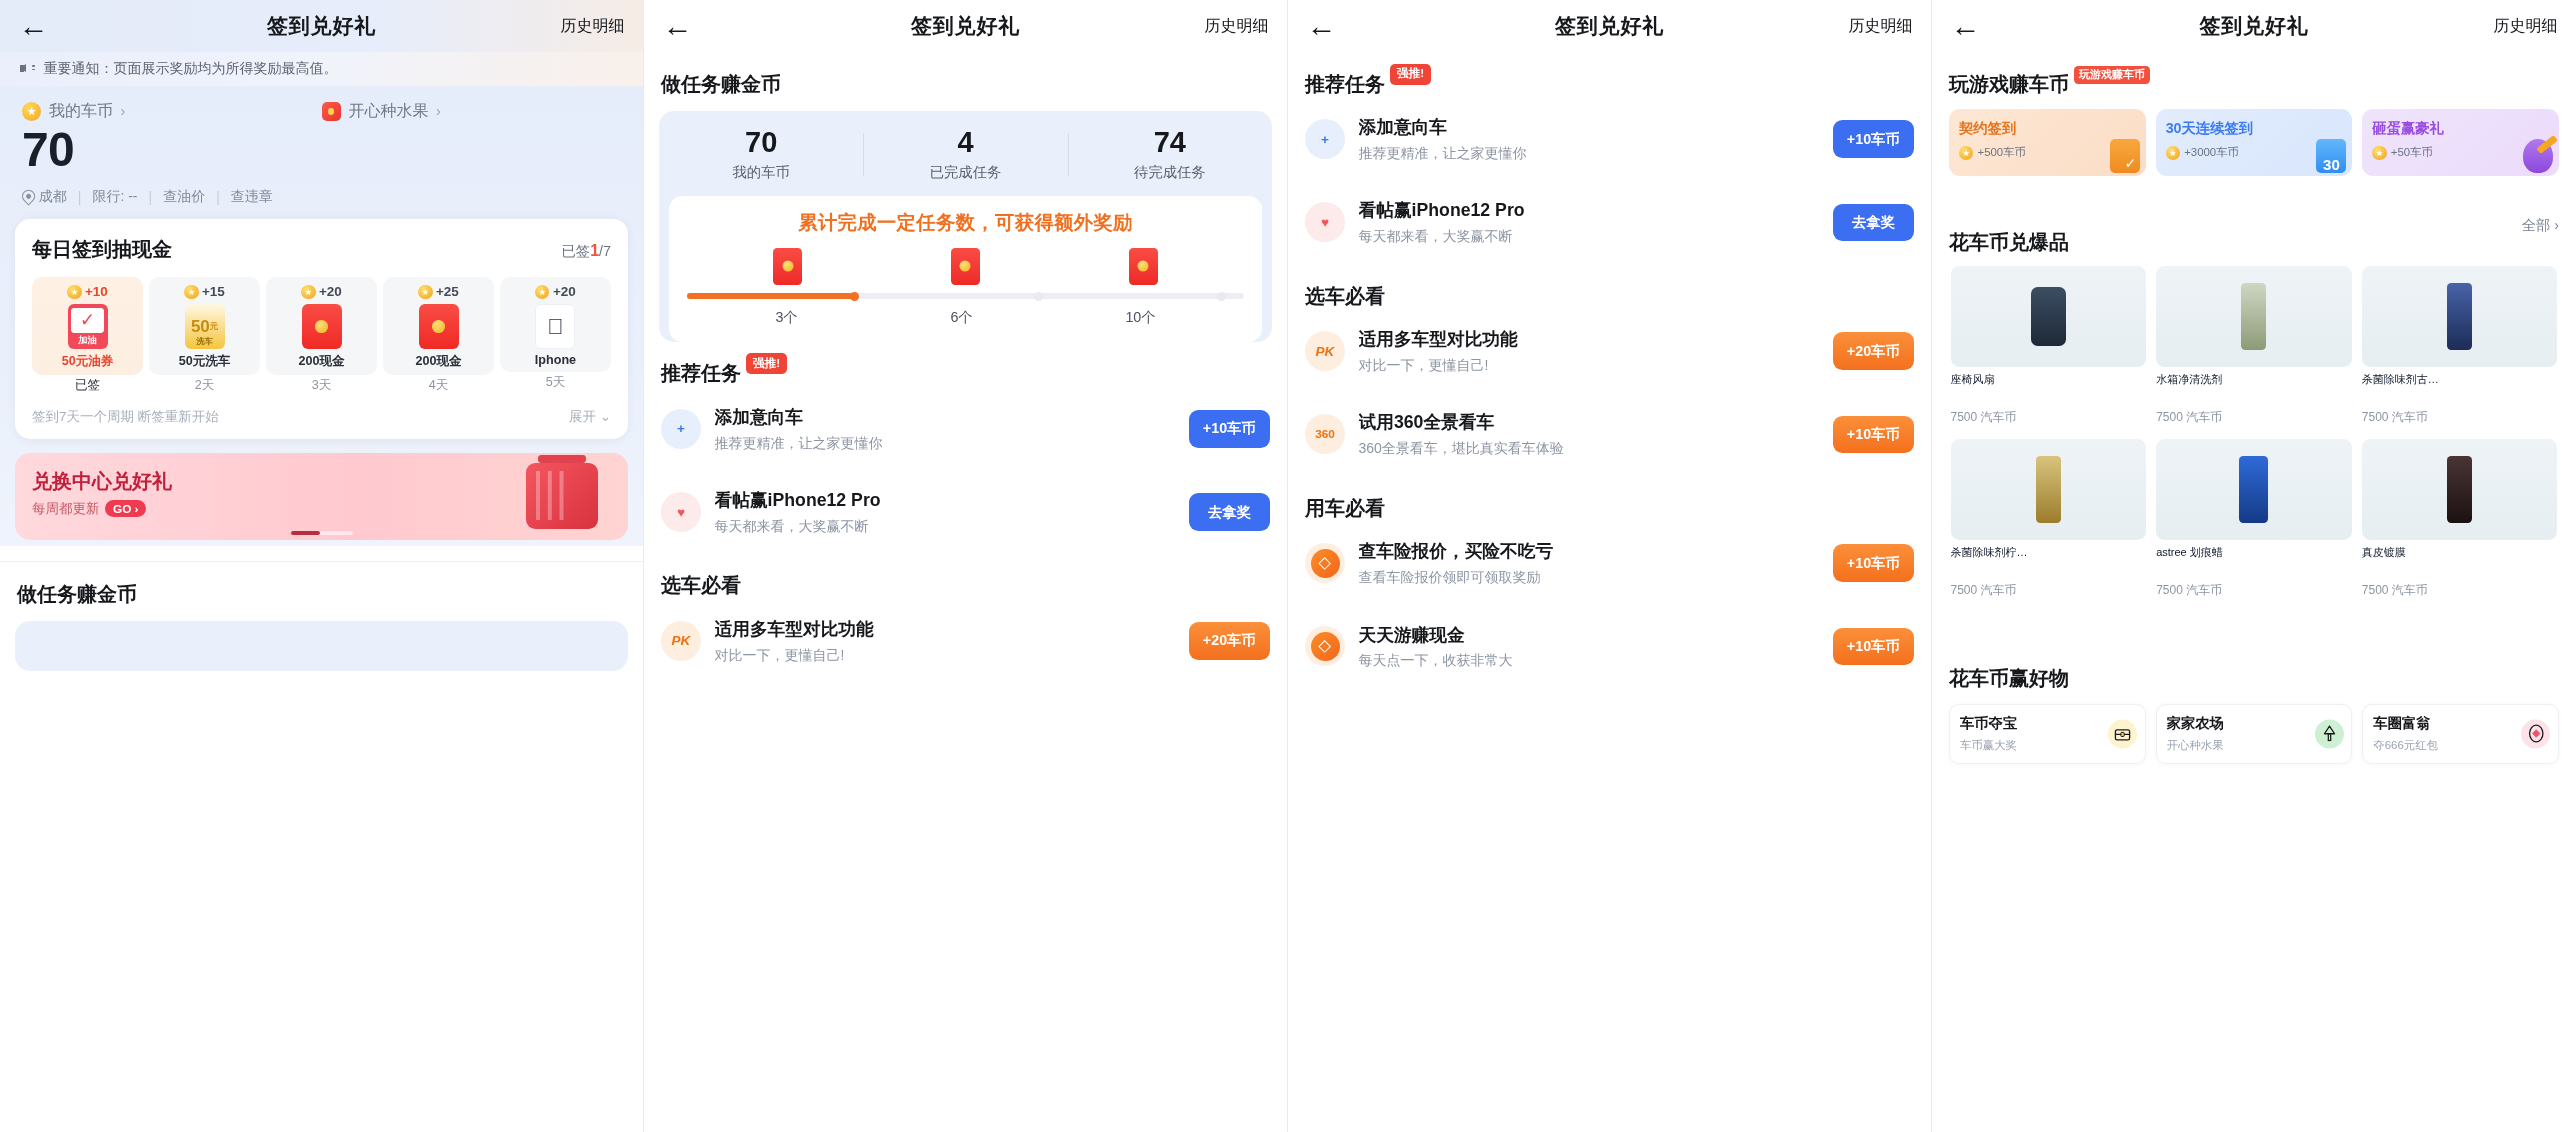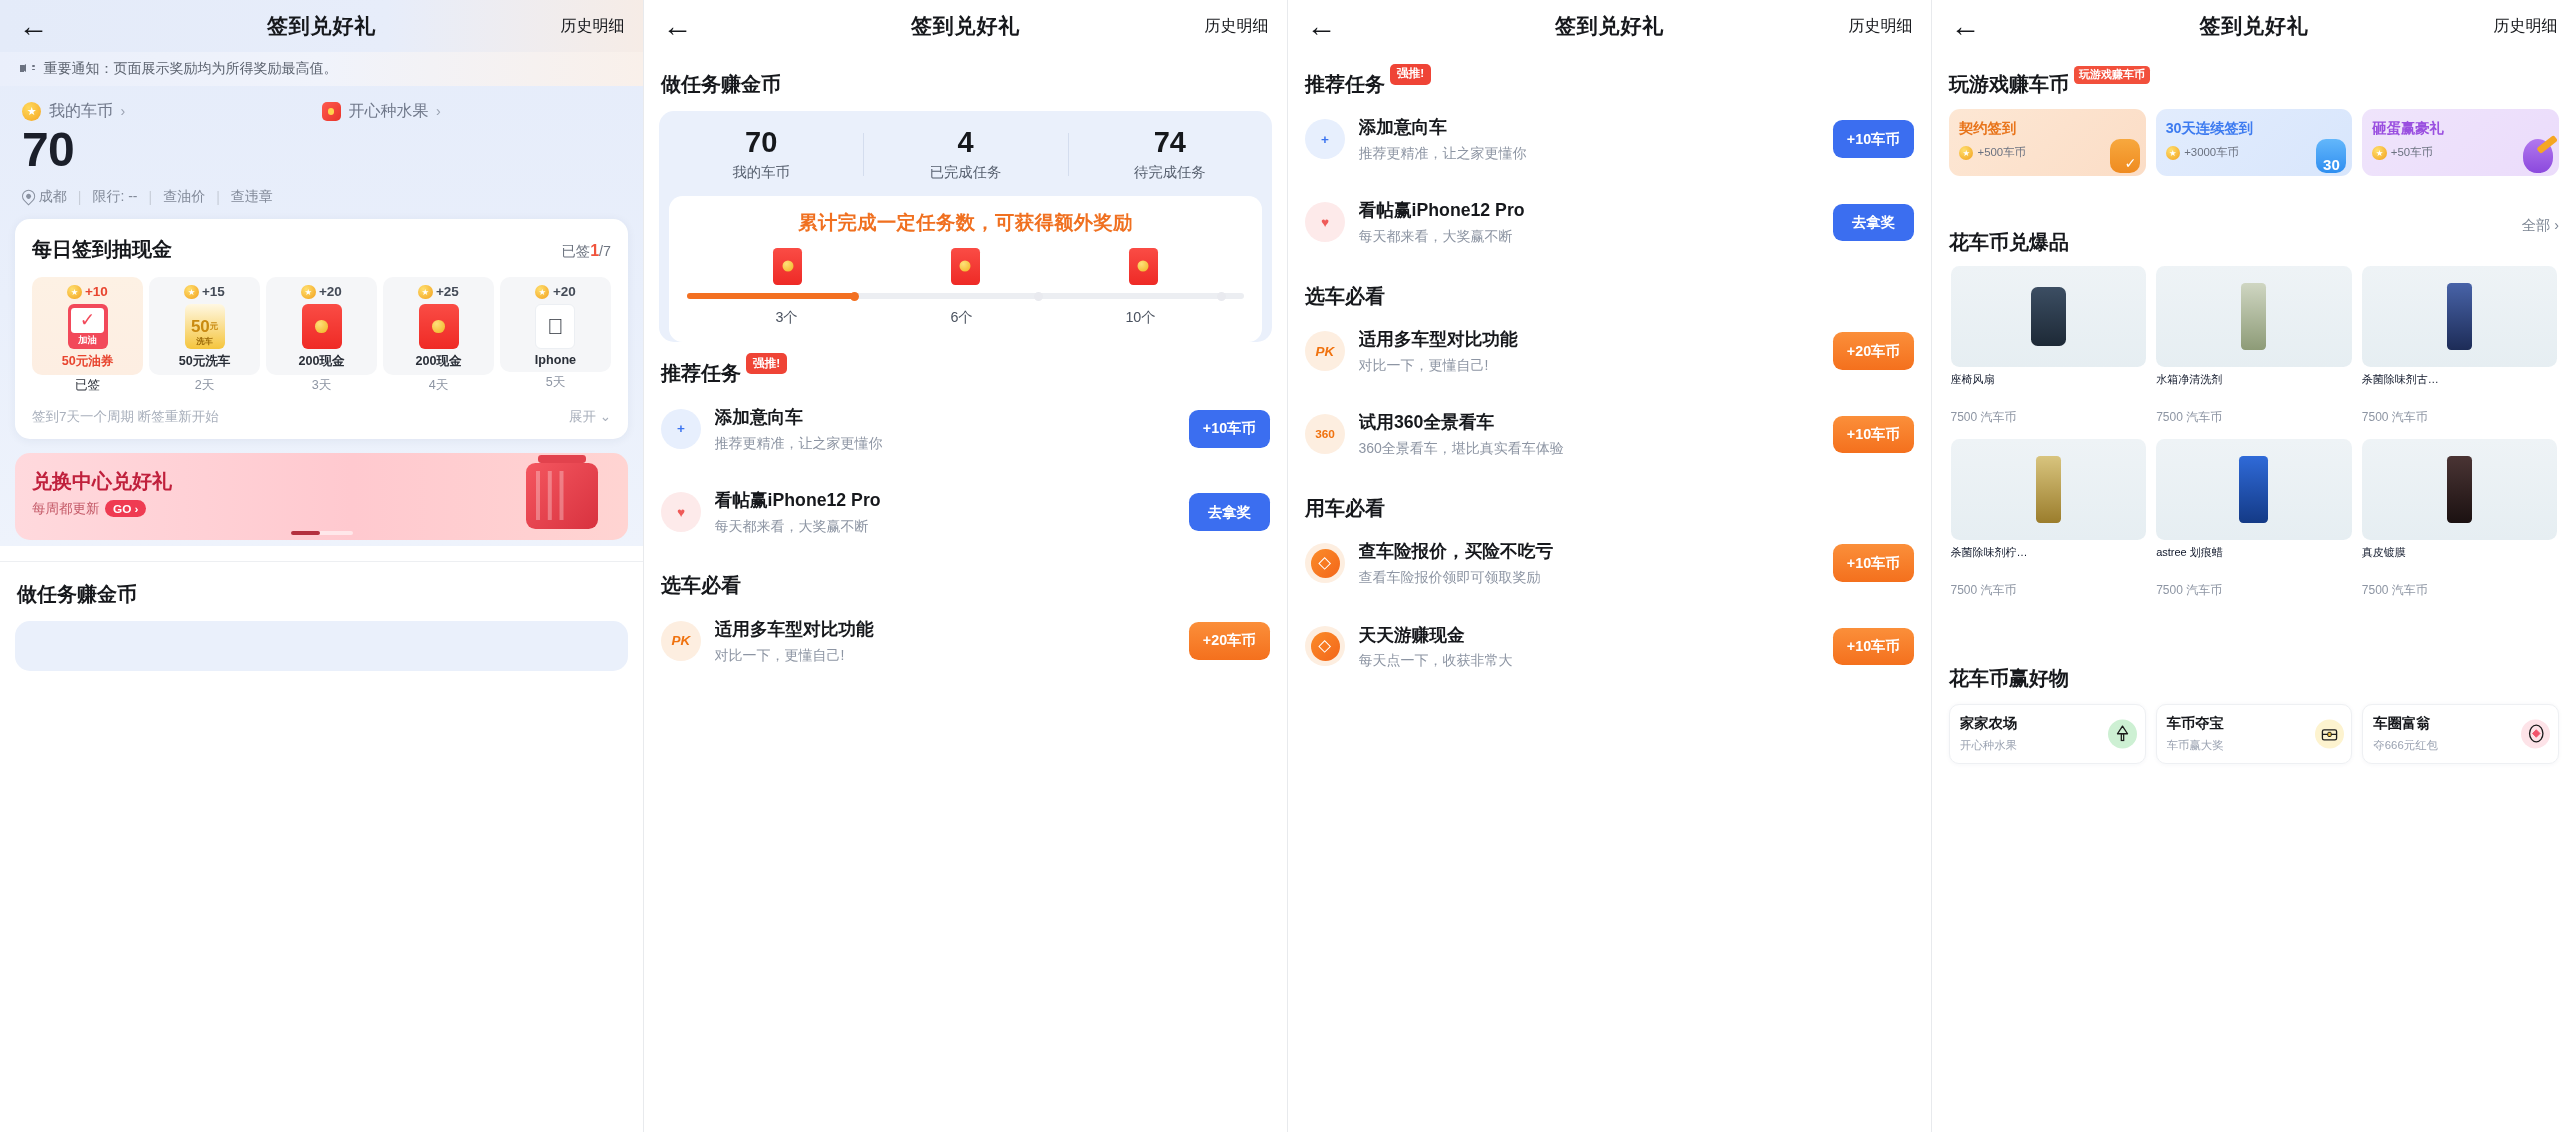--- a/index.html
+++ b/index.html
@@ -137,21 +137,21 @@
 
   
   .gcards { display:flex; gap:10px; padding:11.8px 17px 0; }
   .gc { flex:1; border-radius:11px; height:67px; padding:9.3px 10px; position:relative; overflow:hidden; }
   .gc1 { background:linear-gradient(135deg,#fde7d4,#fbddc6); }
   .gc2 { background:linear-gradient(135deg,#e2ecfd,#d8e6fc); }
   .gc3 { background:linear-gradient(135deg,#efe4fb,#ebdcfb); }
   .gct { font-size:14.3px; font-weight:800; }
   .gc1 .gct { color:#e8741b; } .gc2 .gct { color:#3d7bf0; } .gc3 .gct { color:#9a4fe0; }
   .gcs { display:flex; align-items:center; gap:4.2px; font-size:11.4px; color:#6b7280; margin-top:7.6px;}
-  .gart { position:absolute; right:5.9px; bottom:3.4px; width:30px; height:34px; border-radius:10px; }
+  .gart { position:absolute; right:5.9px; bottom:3.4px; width:30px; height:34px; border-radius:5px; }
   .ga1 { background:linear-gradient(180deg,#f7a83e,#ef8b20); }
   .ga1::after{content:"✓";position:absolute;right:3.4px;bottom:1.7px;color:#fff;font-size:14.3px;}
   .ga2 { background:linear-gradient(180deg,#63b7fb,#2f8ef0); color:#fff; font-size:15px; font-weight:800; display:flex; align-items:flex-end; justify-content:center;}
   .ga3 { background:linear-gradient(180deg,#b278ef,#8b49dd); border-radius:50% 50% 45% 45%; }
   .ga3::after{content:"";position:absolute;right:-5px;top:1.7px;width:22px;height:6.7px;background:#f5a623;border-radius:2.5px;transform:rotate(-38deg);}
 
   .sh { display:flex; align-items:center; padding:18.5px 17px 0; }
   .sh h3 { font-size:20px; font-weight:700; color:#16181c;margin-top:34px; }
   .sh .all { margin-left:auto; font-size:14.3px; color:#7b8492; }
 
@@ -558,41 +558,41 @@
         <div class="gtxt">真皮镀膜</div>
         <div class="gprice">7500 汽车币</div>
       </div>
     </div>
 
     <div class="sh">
       <h3>花车币赢好物</h3>
     </div>
     <div class="mini">
       <div class="mc">
-        <div class="mct">家家农场</div>
-        <div class="mcs">开心种水果</div>
-        <div class="mico mi2">
-          <svg width="17" height="18.5" viewBox="0 0 20 22">
-              <path d="M10 2 L16 11 H4 Z" fill="none" stroke="#1c1c1c" stroke-width="1.6" stroke-linejoin="round"></path>
-              <rect x="8.6" y="11" width="2.8" height="8" fill="none" stroke="#1c1c1c" stroke-width="1.5"></rect>
-            </svg>
-        </div>
-      </div>
-      <div class="mc">
         <div class="mct">车币夺宝</div>
         <div class="mcs">车币赢大奖</div>
         <div class="mico mi1">
           <svg width="17" height="15" viewBox="0 0 20 18">
               <rect x="1.5" y="4" width="17" height="12" rx="2" fill="none" stroke="#1c1c1c" stroke-width="1.6"></rect>
               <path d="M1.5 9.5h17" stroke="#1c1c1c" stroke-width="1.6"></path>
               <rect x="8" y="7" width="4" height="5" rx="1" fill="#f5c542" stroke="#1c1c1c" stroke-width="1.2"></rect>
             </svg>
         </div>
       </div>
       <div class="mc">
+        <div class="mct">家家农场</div>
+        <div class="mcs">开心种水果</div>
+        <div class="mico mi2">
+          <svg width="17" height="18.5" viewBox="0 0 20 22">
+              <path d="M10 2 L16 11 H4 Z" fill="none" stroke="#1c1c1c" stroke-width="1.6" stroke-linejoin="round"></path>
+              <rect x="8.6" y="11" width="2.8" height="8" fill="none" stroke="#1c1c1c" stroke-width="1.5"></rect>
+            </svg>
+        </div>
+      </div>
+      <div class="mc">
         <div class="mct">车圈富翁</div>
         <div class="mcs">夺666元红包</div>
         <div class="mico mi3">
           <svg width="18.5" height="20" viewBox="0 0 22 24">
               <ellipse cx="11" cy="12" rx="8" ry="10" fill="none" stroke="#1c1c1c" stroke-width="1.6"></ellipse>
               <rect x="7.8" y="8.8" width="6.4" height="6.4" transform="rotate(45 11 12)" fill="#f2536b" stroke="#f2536b" stroke-width="1"></rect>
             </svg>
         </div>
       </div>
     </div>

